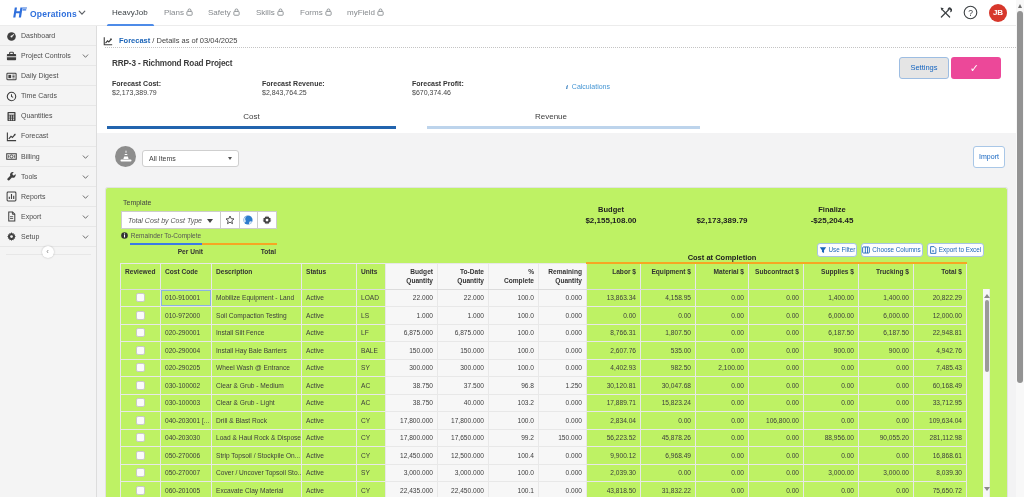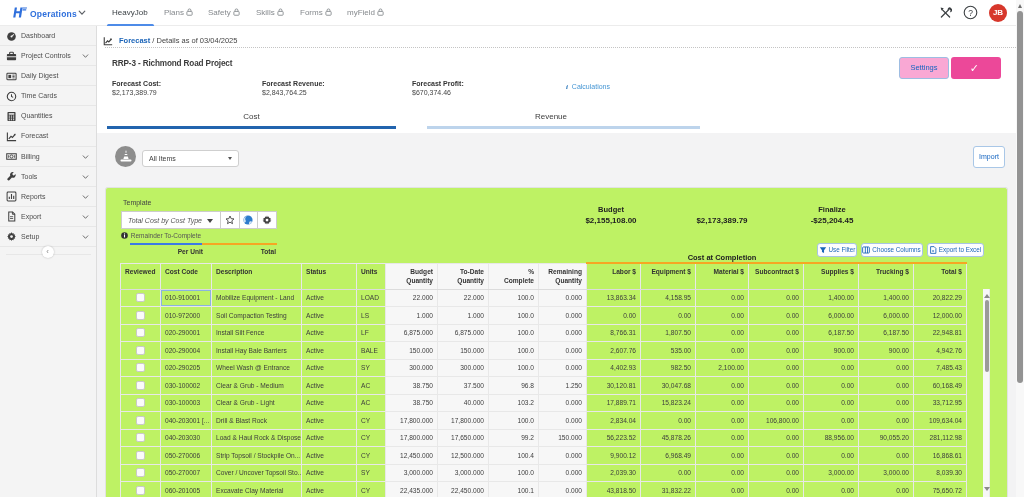--- a/index.html
+++ b/index.html
@@ -26,21 +26,21 @@
 
 #hdr { left:97px; top:26px; width:927px; height:107px; background:#fff; z-index:10; }
 #crumbRow { left:8px; top:0; width:911px; height:22px; border-bottom:1px dotted #c4c4c4; }
 #crumbTxt { left:22px; top:10px; font-size:7.5px; color:#444; }
 #crumbTxt b { color:#1b64b8; }
 #prjTitle { left:15px; top:32.5px; font-size:8.2px; font-weight:bold; color:#3c3c3c; letter-spacing:-0.15px; }
 .fLbl { top:53.5px; font-size:7px; font-weight:bold; color:#333; }
 .fVal { top:63px; font-size:7px; color:#444; }
 #calcLink { left:469px; top:56.5px; font-size:7px; color:#4596d4; }
 #calcLink b { color:#1b6cb5; font-family:"Liberation Serif",serif; font-style:italic; font-weight:bold; }
-#btnSettings { left:802px; top:31px; width:50px; height:22px; background:#f9a8d4; border:1px solid #9dbde2; border-radius:3px; color:#1565c0; font-size:7.5px; text-align:center; line-height:20px; }
+#btnSettings { left:802px; top:31px; width:50px; height:22px; background:#e5e5e5; border:1px solid #9dbde2; border-radius:3px; color:#1565c0; font-size:7.5px; text-align:center; line-height:20px; }
 #btnFinalize { left:854px; top:31px; width:50px; height:22px; background:#ec4899; border-radius:3px; color:#fff; font-size:11px; text-align:center; line-height:22px; }
 #tabCost  { left:10px; top:86px; width:289px; text-align:center; font-size:8px; color:#3c3c3c; }
 #tabRev   { left:330px; top:86px; width:248px; text-align:center; font-size:8px; color:#3c3c3c; }
 #tabCostU { left:10px; top:100px; width:289px; height:3px; background:#2264ae; }
 #tabRevU  { left:330px; top:100px; width:273px; height:3px; background:#bdd4ec; }
 
 
 #coneAv { left:115px; top:146px; width:21px; height:21px; border-radius:50%; background:#8d8d8d; z-index:12; }
 #coneSvg { z-index:13; }
 #selItems { left:142px; top:150px; width:97px; height:17px; background:#fff; border:1px solid #cfcfcf; border-radius:3px; z-index:12; font-size:7px; color:#3c3c3c; line-height:15.5px; padding-left:6px; }

